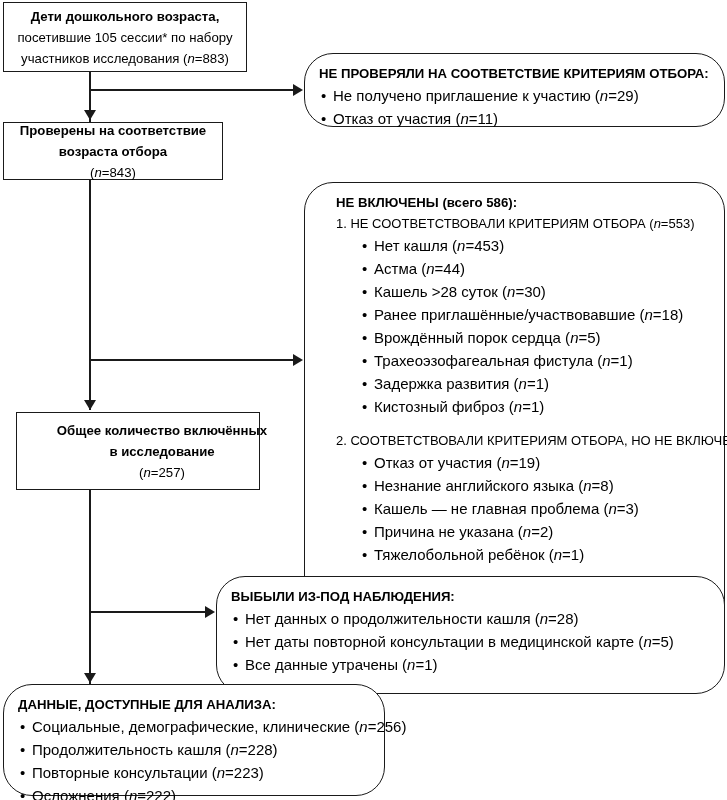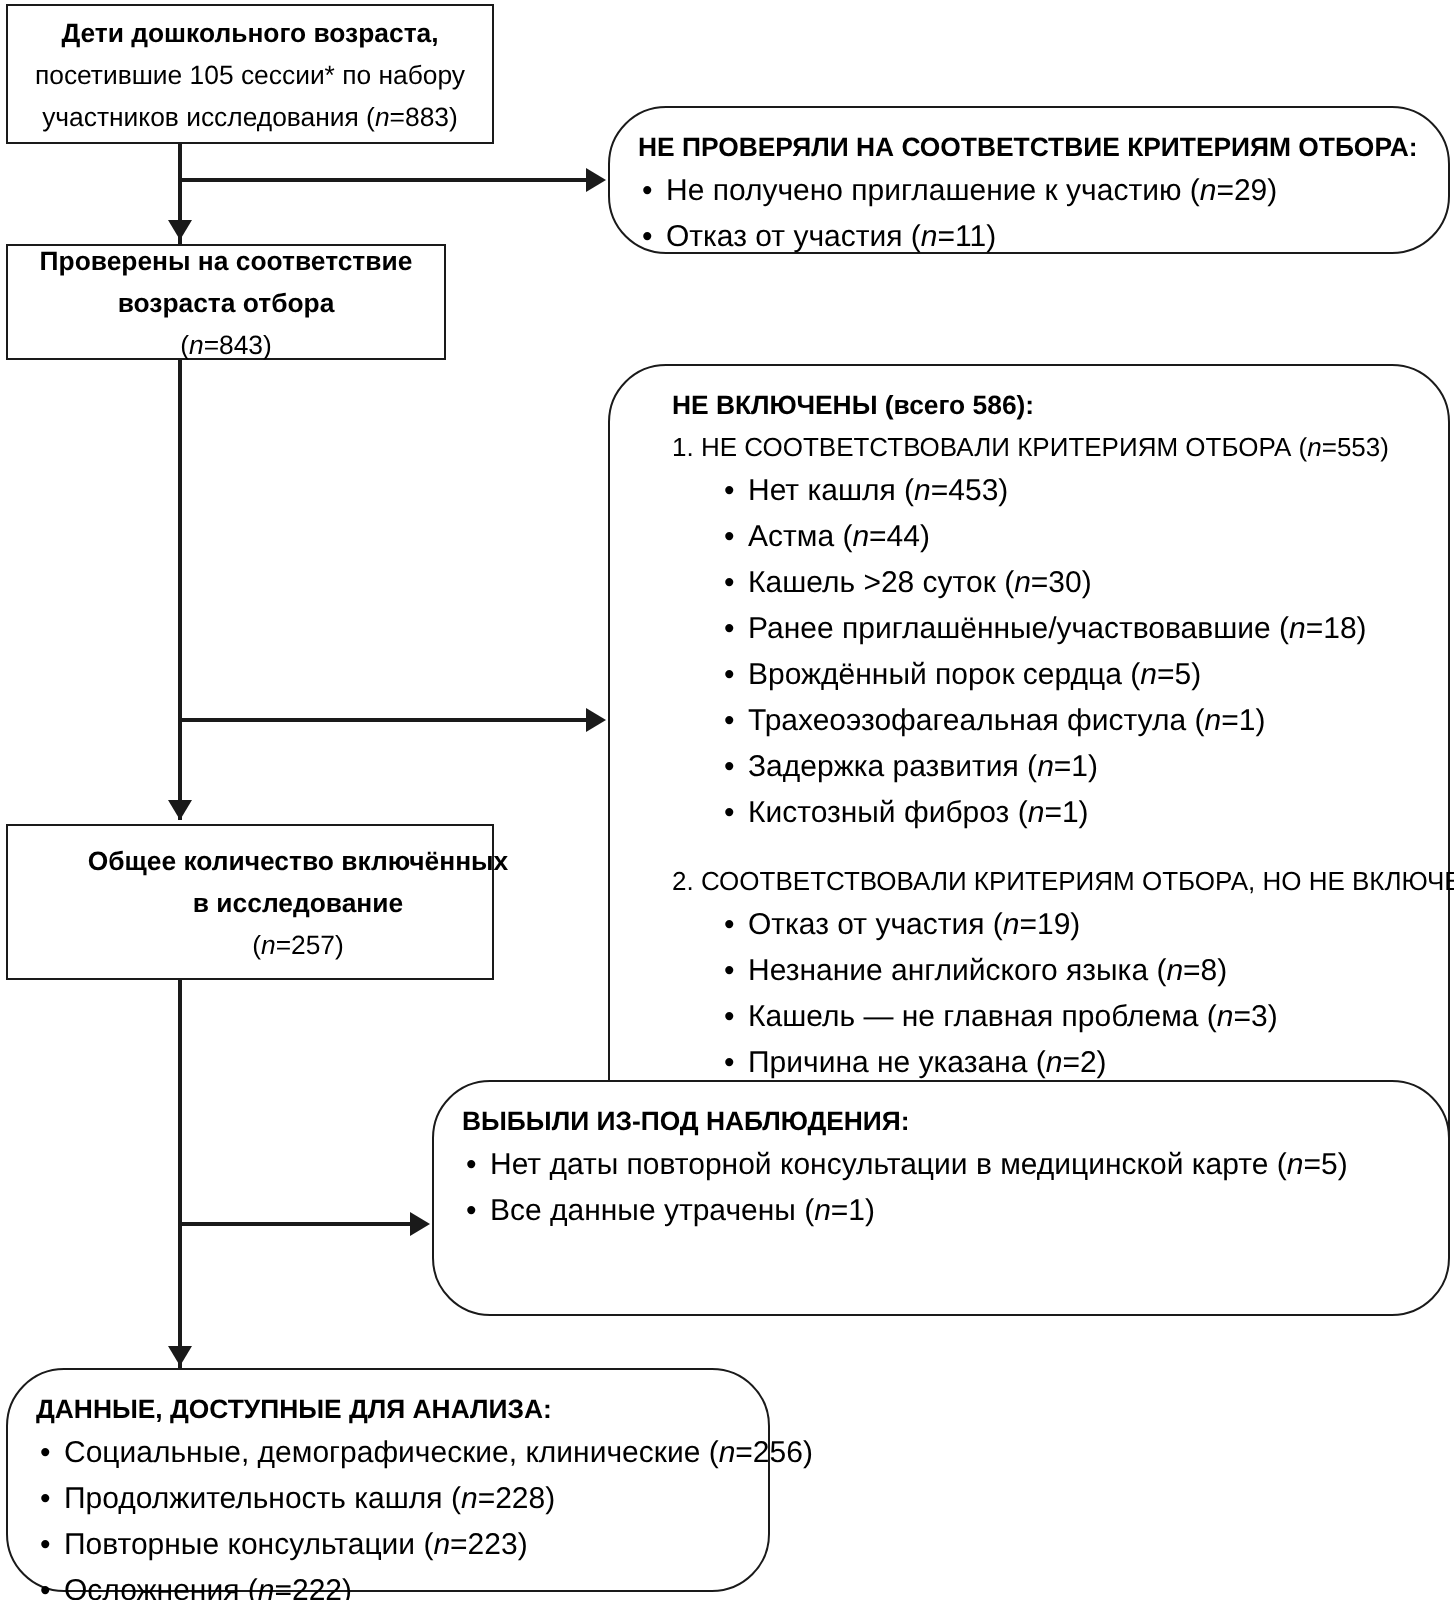--- a/index.html
+++ b/index.html
@@ -161,28 +161,29 @@
     <div class="bullet indented">Кистозный фиброз (<i class="n">n</i>=1)</div>
     <div class="gap"></div>
     <div class="numhdr">2. СООТВЕТСТВОВАЛИ КРИТЕРИЯМ ОТБОРА, НО НЕ ВКЛЮЧЕНЫ:</div>
     <div class="bullet indented">Отказ от участия (<i class="n">n</i>=19)</div>
     <div class="bullet indented">Незнание английского языка (<i class="n">n</i>=8)</div>
     <div class="bullet indented">Кашель — не главная проблема (<i class="n">n</i>=3)</div>
     <div class="bullet indented">Причина не указана (<i class="n">n</i>=2)</div>
     <div class="bullet indented">Тяжелобольной ребёнок (<i class="n">n</i>=1)</div>
   </div>
 
-  <div class="box box-center" style="left:3px; top:412px; width:244px; height:78px;padding-left:48px;">
+  <div class="box box-center" style="left:16px; top:412px; width:244px; height:78px;padding-left:48px;">
     <div class="ln ln-b">Общее количество включённых</div>
     <div class="ln ln-b">в исследование</div>
     <div class="ln">(<i class="n">n</i>=257)</div>
   </div>
 
-  <div class="box box-left pad" style="left:216px; top:540px; width:509px; height:118px;">
+  <div class="box box-left pad" style="left:216px; top:576px; width:509px; height:118px;">
     <div class="hdr">ВЫБЫЛИ ИЗ-ПОД НАБЛЮДЕНИЯ:</div>
+    <div class="bullet">Нет данных о продолжительности кашля (<i class="n">n</i>=28)</div>
     <div class="bullet">Нет даты повторной консультации в медицинской карте (<i class="n">n</i>=5)</div>
     <div class="bullet">Все данные утрачены (<i class="n">n</i>=1)</div>
   </div>
 
   <div class="box box-left pad" style="left:3px; top:684px; width:382px; height:112px;">
     <div class="hdr">ДАННЫЕ, ДОСТУПНЫЕ ДЛЯ АНАЛИЗА:</div>
     <div class="bullet">Социальные, демографические, клинические (<i class="n">n</i>=256)</div>
     <div class="bullet">Продолжительность кашля (<i class="n">n</i>=228)</div>
     <div class="bullet">Повторные консультации (<i class="n">n</i>=223)</div>
     <div class="bullet">Осложнения (<i class="n">n</i>=222)</div>

